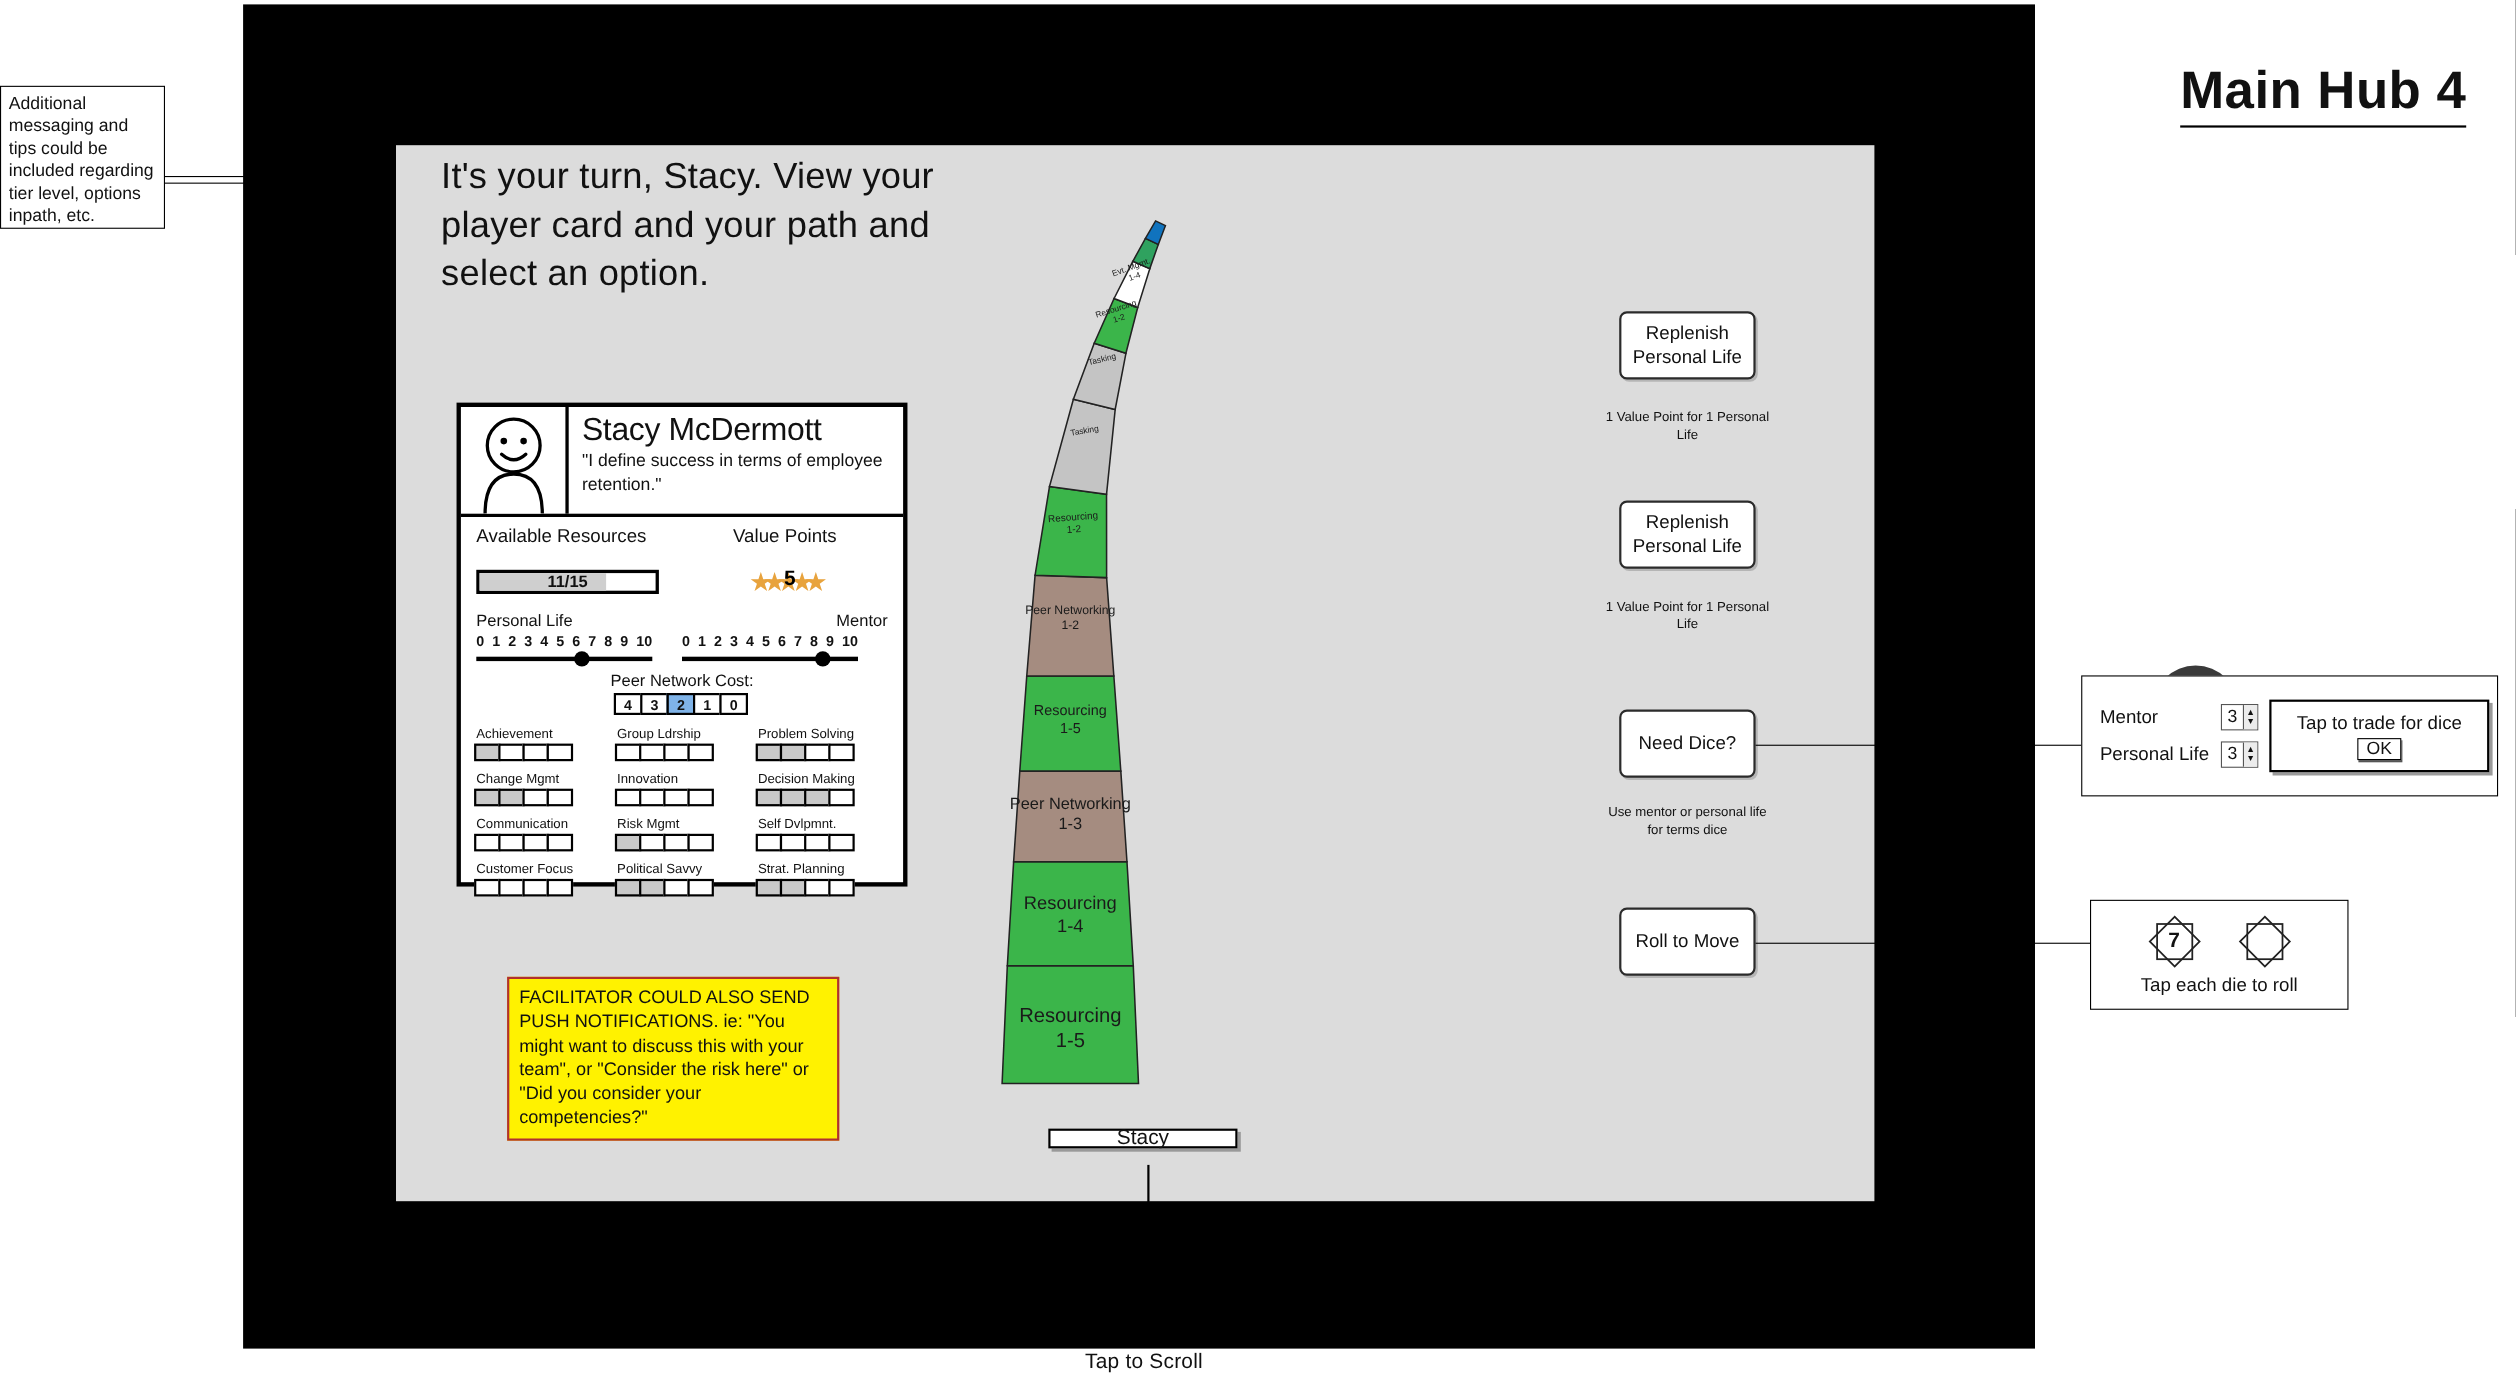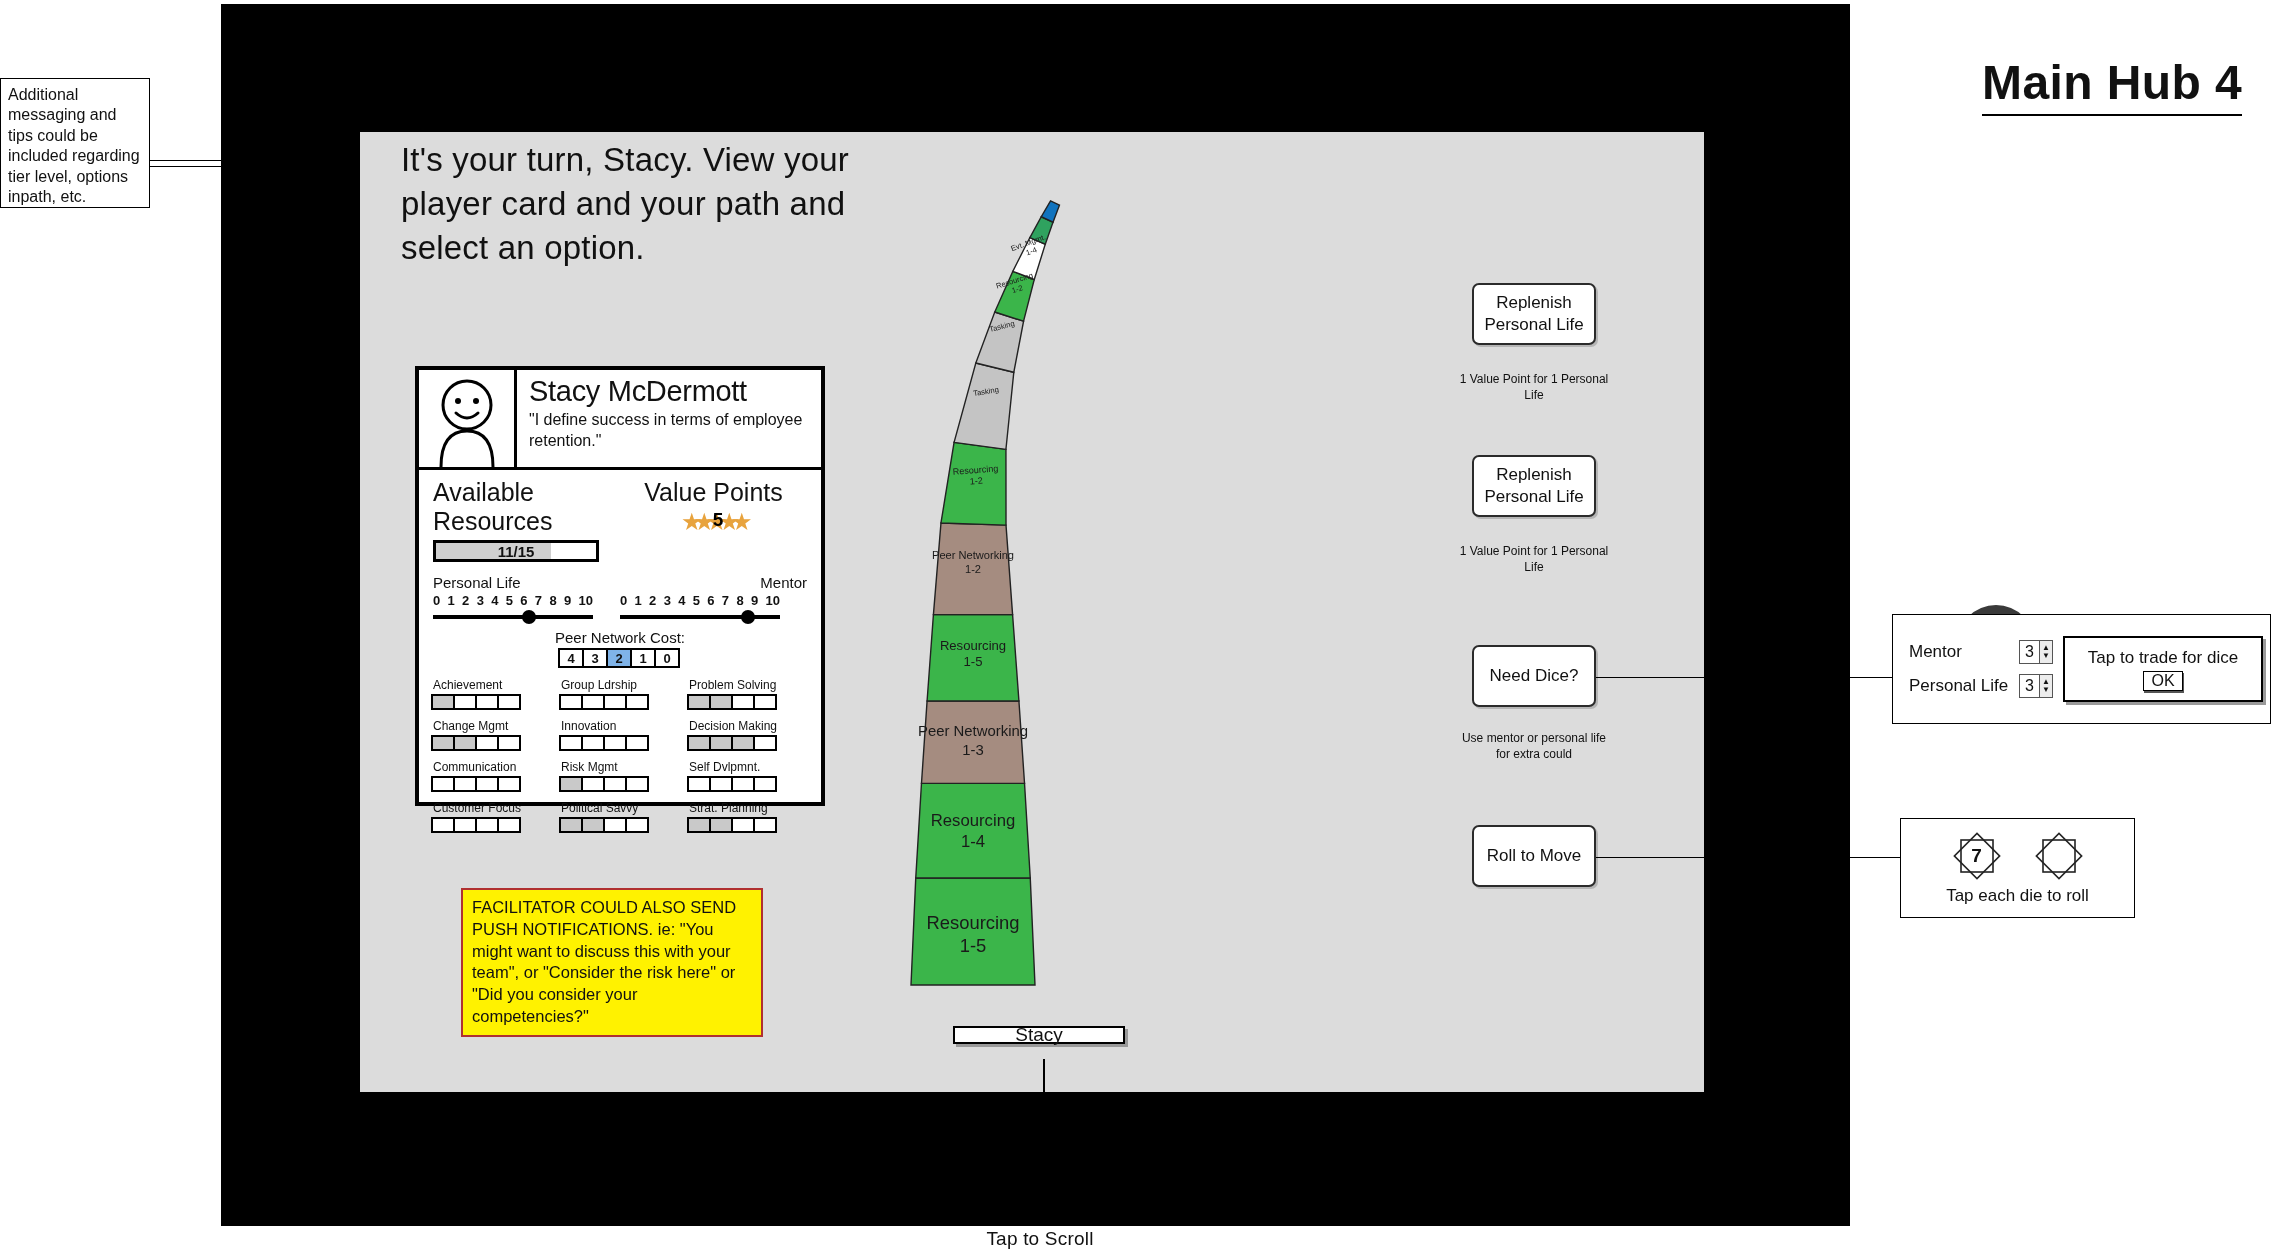--- a/index.html
+++ b/index.html
@@ -75,21 +75,21 @@
     overflow:hidden;
   }
   .name-cell { flex:1; padding:6px 8px 0 12px; }
   .player-name { font-size:29px; letter-spacing:-.3px; line-height:1.05; }
   .player-quote { font-size:16px; line-height:1.3; margin-top:4px; }
 
   .card-stats { padding:8px 14px 0 14px; }
   .stats-row { display:flex; }
   .stats-col { flex:1; }
   .stats-col.right { text-align:center; }
-  .stat-h { font-size:25px; margin-bottom:4px; }
+  .stat-h { font-size:17px; margin-bottom:20px; }
   .res-bar {
     position:relative; width:166px; height:22px;
     border:3px solid #000; background:#fff;padding-left:17px;
   }
   .res-fill {
     position:absolute; left:0; top:0; bottom:0; width:72%; background:#cfcfcf;
   }
   .res-text {
     position:absolute; inset:0; display:flex; align-items:center;
     justify-content:center; font-size:15px; font-weight:bold;
@@ -523,21 +523,21 @@
 <div class="opt-cap" style="left:1459px; top:372px;">1 Value Point for 1 Personal Life</div>
 
 <div class="opt-btn" style="left:1472px; top:455px; height:62px;">
   <span>Replenish Personal Life</span>
 </div>
 <div class="opt-cap" style="left:1459px; top:544px;">1 Value Point for 1 Personal Life</div>
 
 <div class="opt-btn" style="left:1472px; top:645px; height:62px;">
   <span>Need Dice?</span>
 </div>
-<div class="opt-cap" style="left:1459px; top:731px;">Use mentor or personal life for extra could</div>
+<div class="opt-cap" style="left:1459px; top:731px;">Use mentor or personal life for terms dice</div>
 
 <div class="opt-btn" style="left:1472px; top:825px; height:62px;">
   <span>Roll to Move</span>
 </div>
 
 <div class="leader" style="left:1596px; top:677px; width:310px;"></div>
 <div class="leader" style="left:1596px; top:857px; width:315px;"></div>
 
 <div id="callout-dice">
   <div class="trade-rows">

